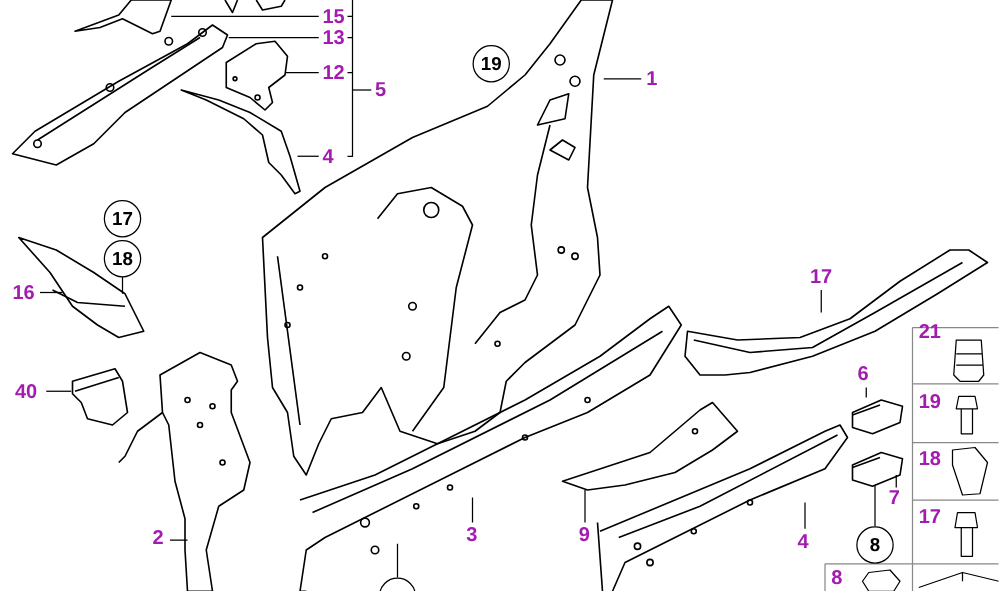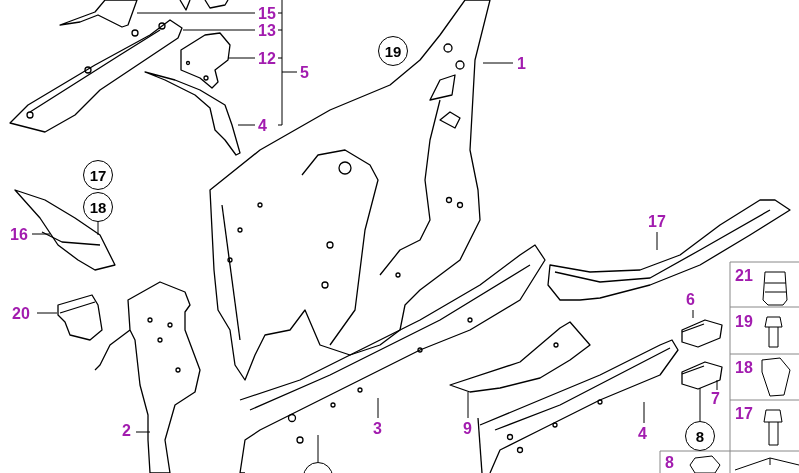--- a/index.html
+++ b/index.html
@@ -153,32 +153,32 @@
   </g>
 </svg>
 
 <div class="lbl" style="left:258px;top:6px">15</div>
 <div class="lbl" style="left:258px;top:23px">13</div>
 <div class="lbl" style="left:258px;top:51px">12</div>
 <div class="lbl" style="left:258px;top:118px">4</div>
 <div class="lbl" style="left:300px;top:65px">5</div>
 <div class="lbl" style="left:517px;top:56px">1</div>
 <div class="lbl" style="left:10px;top:227px">16</div>
-<div class="lbl" style="left:12px;top:306px">20</div>
+<div class="lbl" style="left:12px;top:306px">40</div>
 <div class="lbl" style="left:122px;top:423px">2</div>
 <div class="lbl" style="left:373px;top:421px">3</div>
 <div class="lbl" style="left:463px;top:421px">9</div>
 <div class="lbl" style="left:638px;top:426px">4</div>
 <div class="lbl" style="left:648px;top:214px">17</div>
 <div class="lbl" style="left:686px;top:292px">6</div>
 <div class="lbl" style="left:711px;top:391px">7</div>
 
 <div class="circ" style="left:378px;top:36px">19</div>
 <div class="circ" style="left:83px;top:160px">17</div>
 <div class="circ" style="left:83px;top:192px">18</div>
 <div class="circ" style="left:685px;top:421px">8</div>
 <div class="circ" style="left:303px;top:462px"></div>
 
-<div class="lbl" style="left:735px;top:268px">21</div>
+<div class="lbl" style="left:735px;top:258px">21</div>
 <div class="lbl" style="left:735px;top:314px">19</div>
 <div class="lbl" style="left:735px;top:360px">18</div>
 <div class="lbl" style="left:735px;top:406px">17</div>
 <div class="lbl" style="left:665px;top:455px">8</div>
 
 </body></html>

